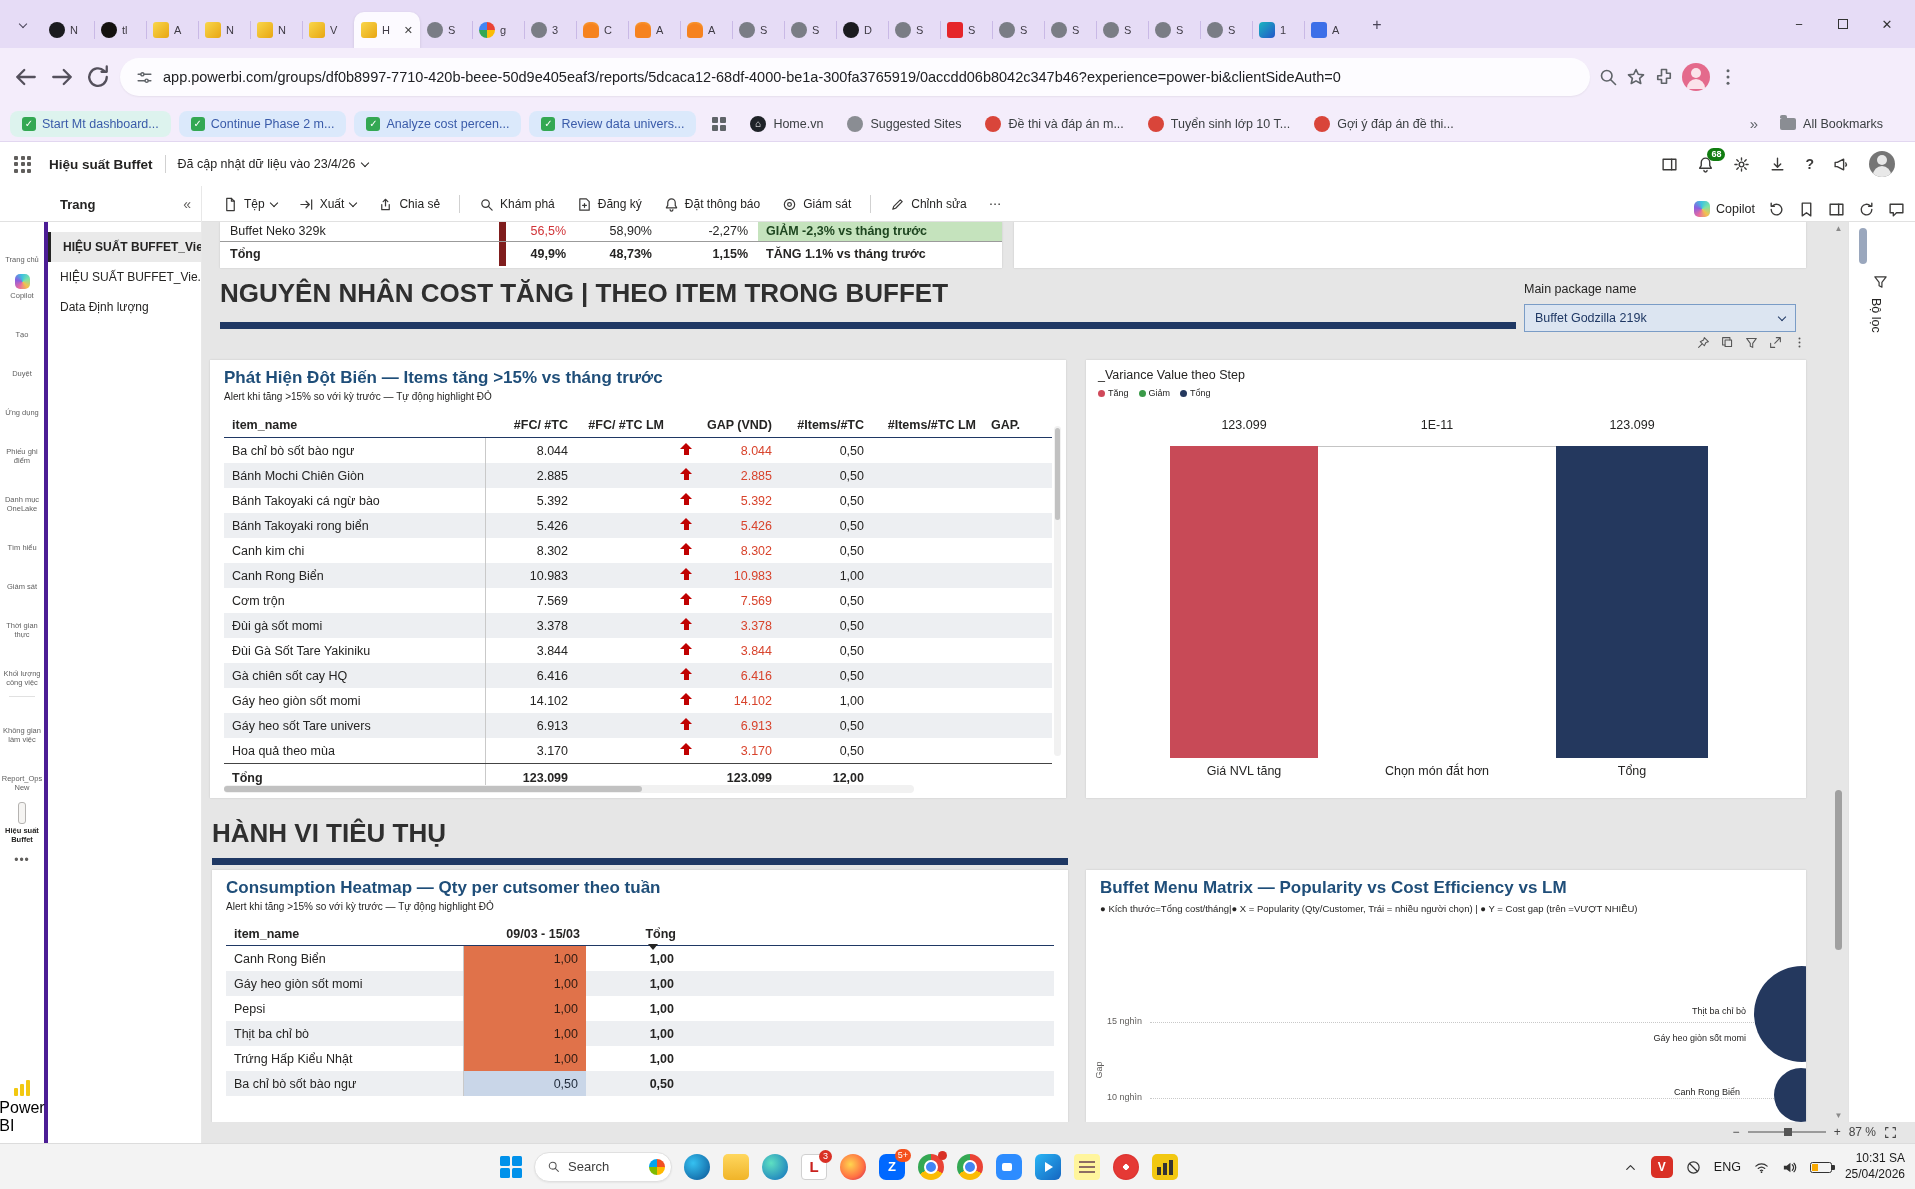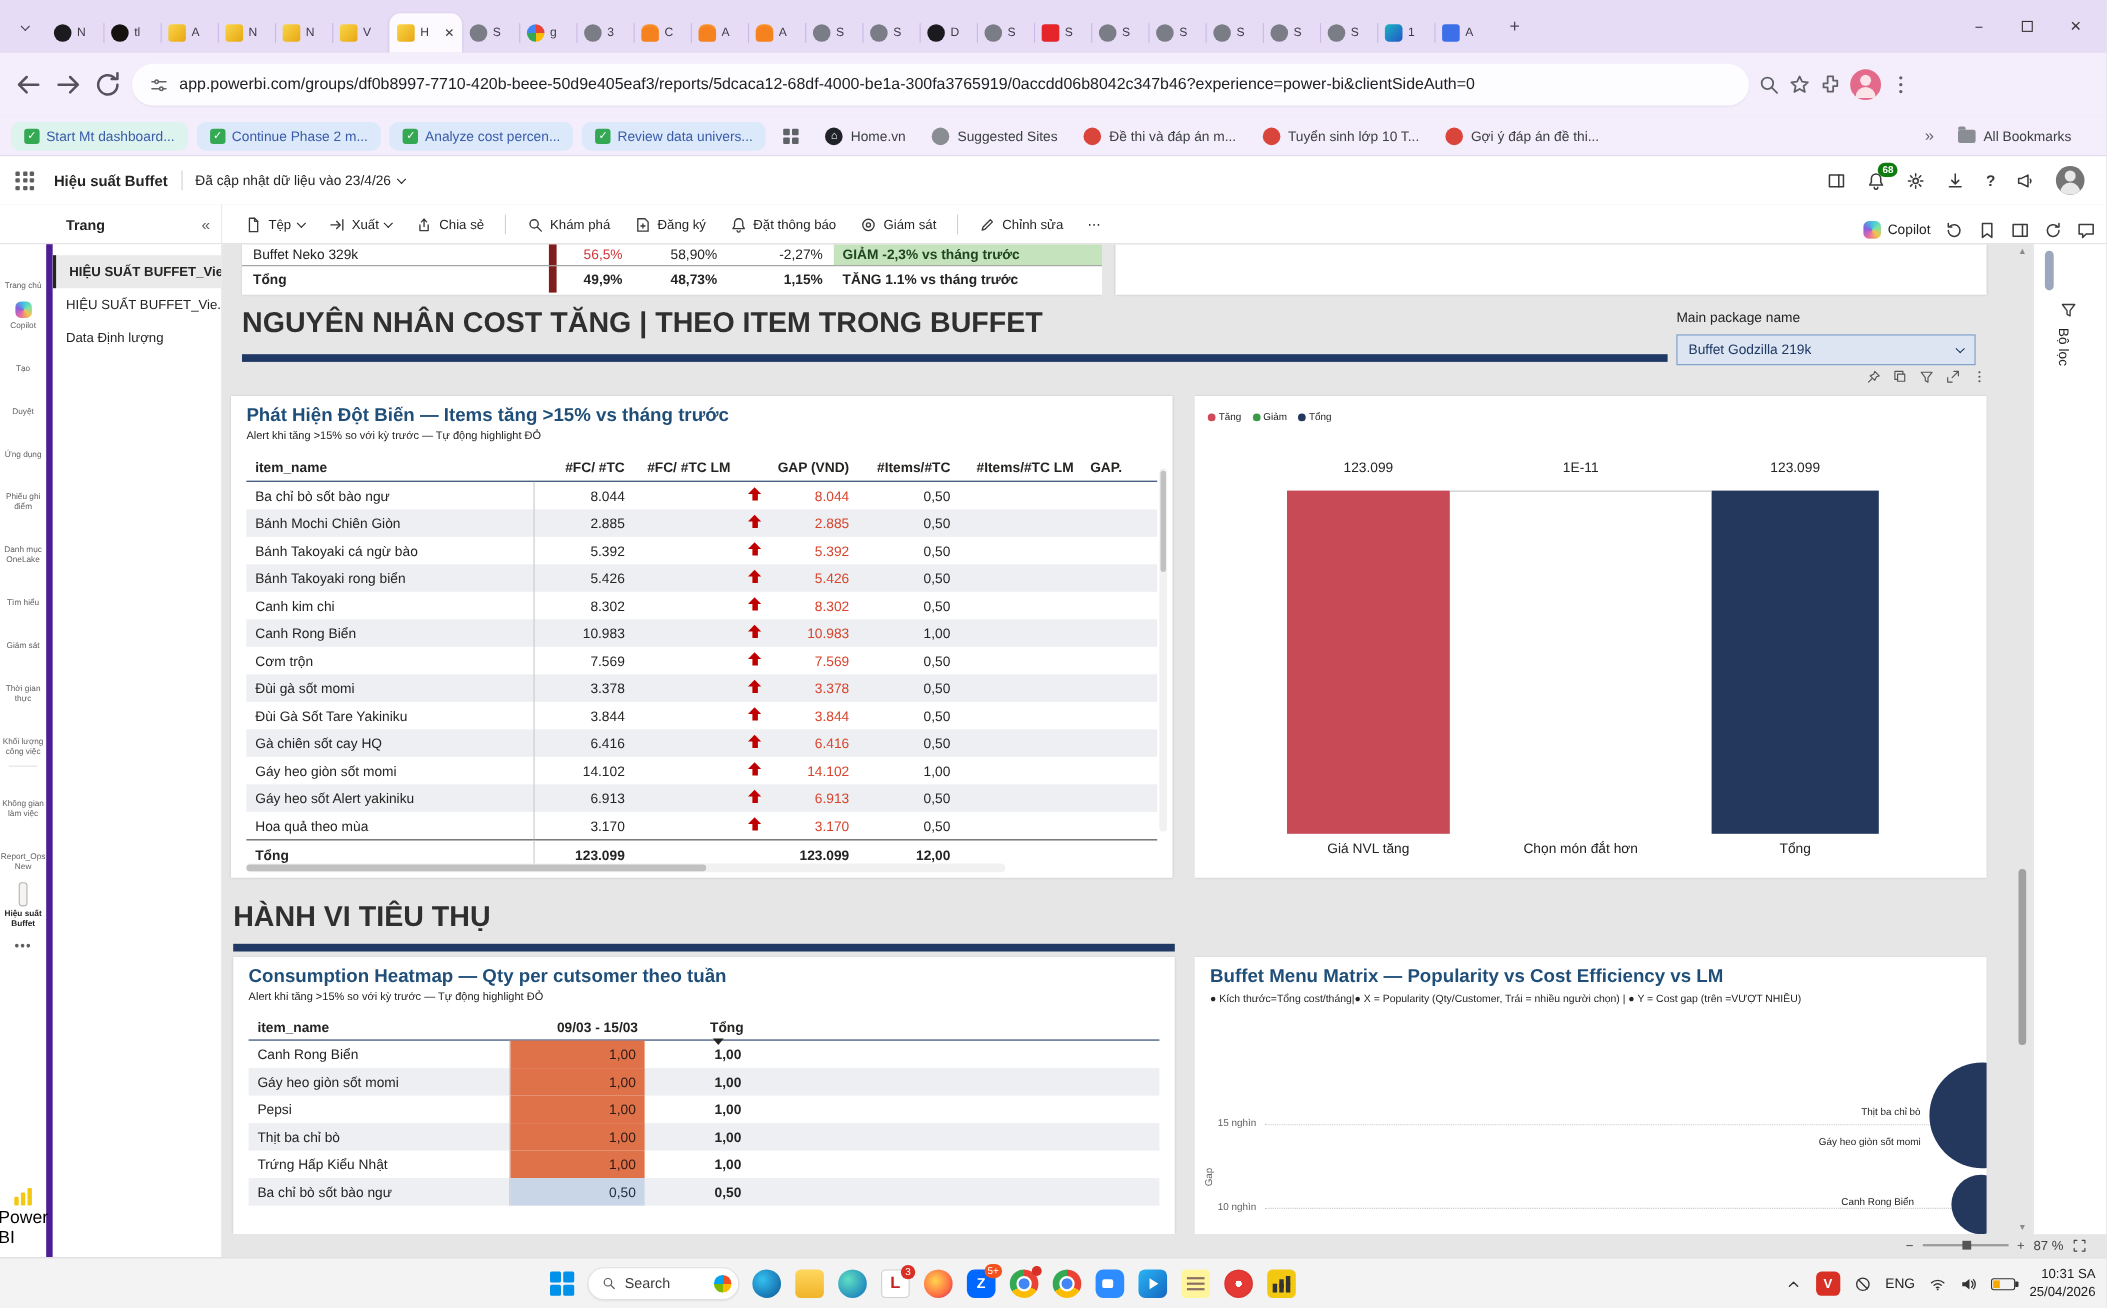--- a/index.html
+++ b/index.html
@@ -84,21 +84,21 @@
 #pages-collapse{margin-left:auto;font-size:14px;color:#605e5c}
 #tb-items{position:absolute;left:214px;top:0;height:36px;display:flex;align-items:center;gap:4px}
 .tbtn{display:flex;align-items:center;gap:6px;padding:0 9px;height:28px;border-radius:3px;font-size:12px;color:#252423}
 .tbtn .tbic{width:15px;height:15px;color:#3b3a39}
 .tb-sep{width:1px;height:18px;background:#d1d1d1;margin:0 6px}
 #tb-right{position:absolute;right:10px;top:0;height:36px;display:flex;align-items:center;gap:16px}
 .cplt{width:16px;height:16px;border-radius:5px;background:conic-gradient(from 210deg,#e66ba2,#8b5fe0,#3ec1e0,#7be3a8,#f4c14d,#e66ba2)}
 #copilot-btn{display:flex;align-items:center;gap:6px;font-size:12.5px;color:#252423}
 
 
-#rail{position:absolute;left:0;top:222px;width:48px;height:921px;background:#fff;border-right:6px solid #4c1d95;display:flex;flex-direction:column;align-items:center;padding-top:8px}
+#rail{position:absolute;left:0;top:222px;width:48px;height:921px;background:#fff;border-right:4px solid #4c1d95;display:flex;flex-direction:column;align-items:center;padding-top:8px}
 .rail-item{width:48px;display:flex;flex-direction:column;align-items:center;gap:2px;padding:5px 1px;cursor:pointer}
 .rail-item .ric{width:17px;height:17px;color:#3b3a39}
 .rail-item .rlabel{font-size:7.5px;color:#616161;text-align:center;line-height:1.2}
 .rail-item.active .rlabel{font-weight:700;color:#252423}
 .rail-item.active .ric{color:#252423}
 .rail-item.active .ricbox{border:1px solid #b5b3b1;border-radius:3px;background:#f5f4f2;padding:1px 3px}
 .rail-sep{width:26px;height:1px;background:#e1e1e1;margin:4px 0}
 .rail-dots{font-size:12px;color:#605e5c;letter-spacing:1px;padding:4px 0}
 #rail-bottom{margin-top:auto;display:flex;flex-direction:column;align-items:center;gap:3px;padding-bottom:8px}
 .pbilogo{display:flex;align-items:flex-end;gap:2px;height:16px}
@@ -928,21 +928,21 @@
           <span class="c-name">Gáy heo giòn sốt momi</span>
           <span class="c-num">14.102</span>
           <span></span>
           <span><span class="uparrow"></span></span>
           <span class="c-gap">14.102</span>
           <span class="c-num">1,00</span>
           <span></span>
           <span></span>
         </div>
         <div class="sgrid srow">
-          <span class="c-name">Gáy heo sốt Alert yakiniku</span>
+          <span class="c-name">Gáy heo sốt Tare univers</span>
           <span class="c-num">6.913</span>
           <span></span>
           <span><span class="uparrow"></span></span>
           <span class="c-gap">6.913</span>
           <span class="c-num">0,50</span>
           <span></span>
           <span></span>
         </div>
         <div class="sgrid srow">
           <span class="c-name">Hoa quả theo mùa</span>
@@ -967,20 +967,21 @@
       </div>
     <div id="spike-vscroll">
         <i></i>
       </div>
     <div id="spike-hscroll">
         <i></i>
       </div>
   </div>
 
   <div class="panel" id="wfall">
+    <div id="wf-title">_Variance Value theo Step</div>
     <div id="wf-legend">
         <span style="display:flex;align-items:center">
           <span class="lgdot" style="background:#d0495a"></span>
           <span>Tăng</span>
         </span>
         <span style="display:flex;align-items:center">
           <span class="lgdot" style="background:#3a9a48"></span>
           <span>Giảm</span>
         </span>
         <span style="display:flex;align-items:center">

